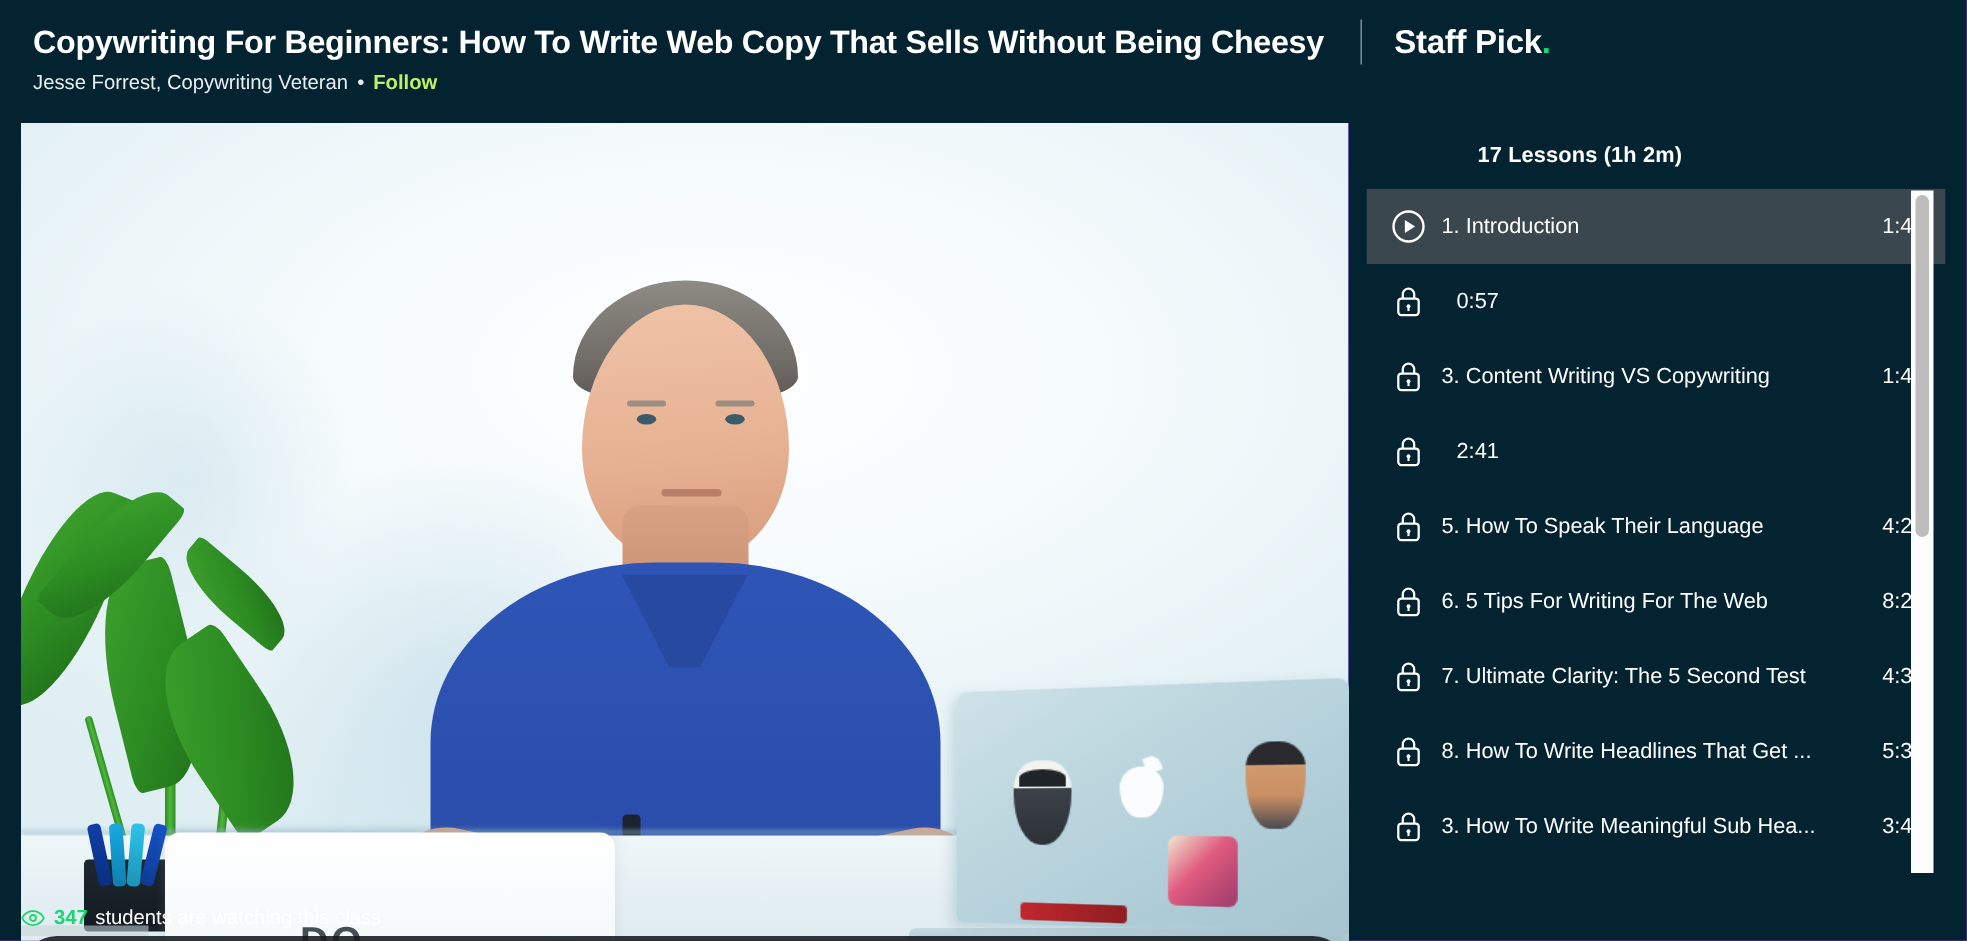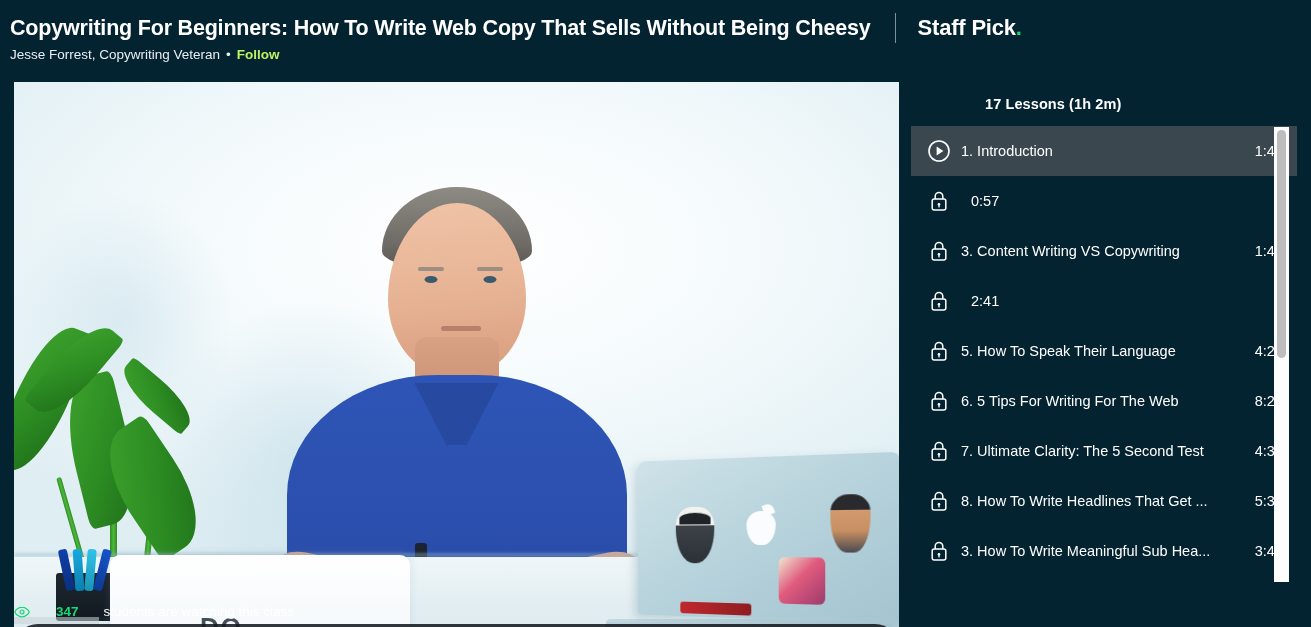--- a/index.html
+++ b/index.html
@@ -12,21 +12,21 @@
 
   body {
     background: #042331;
     font-family: "Liberation Sans", sans-serif;
     color: #ffffff;
     position: relative;
   }
 
   
   .header {
-    padding: 13px 14px 0 10px;
+    padding: 13px 14px 0 22px;
     height: 82px;
   }
 
   .title-row {
     display: flex;
     align-items: center;
     height: 30px;
   }
 
   .page-title {
@@ -372,21 +372,20 @@
     border-radius: 5px;
     cursor: pointer;
   }
 
   
   .footer {
     position: absolute;
     left: 14px; bottom: 8px;
     display: flex; align-items: center;
     font-size: 13.5px;
-    gap: 20px;
   }
   .eye-icon { margin-right: 6px; display: flex; align-items: center; }
   .watch-count { color: #17d873; font-weight: bold; margin-right: 5px; }
   .watch-text { color: #ffffff; }
 </style>
 </head>
 <body>
 
 <div class="header">
   <div class="title-row">

